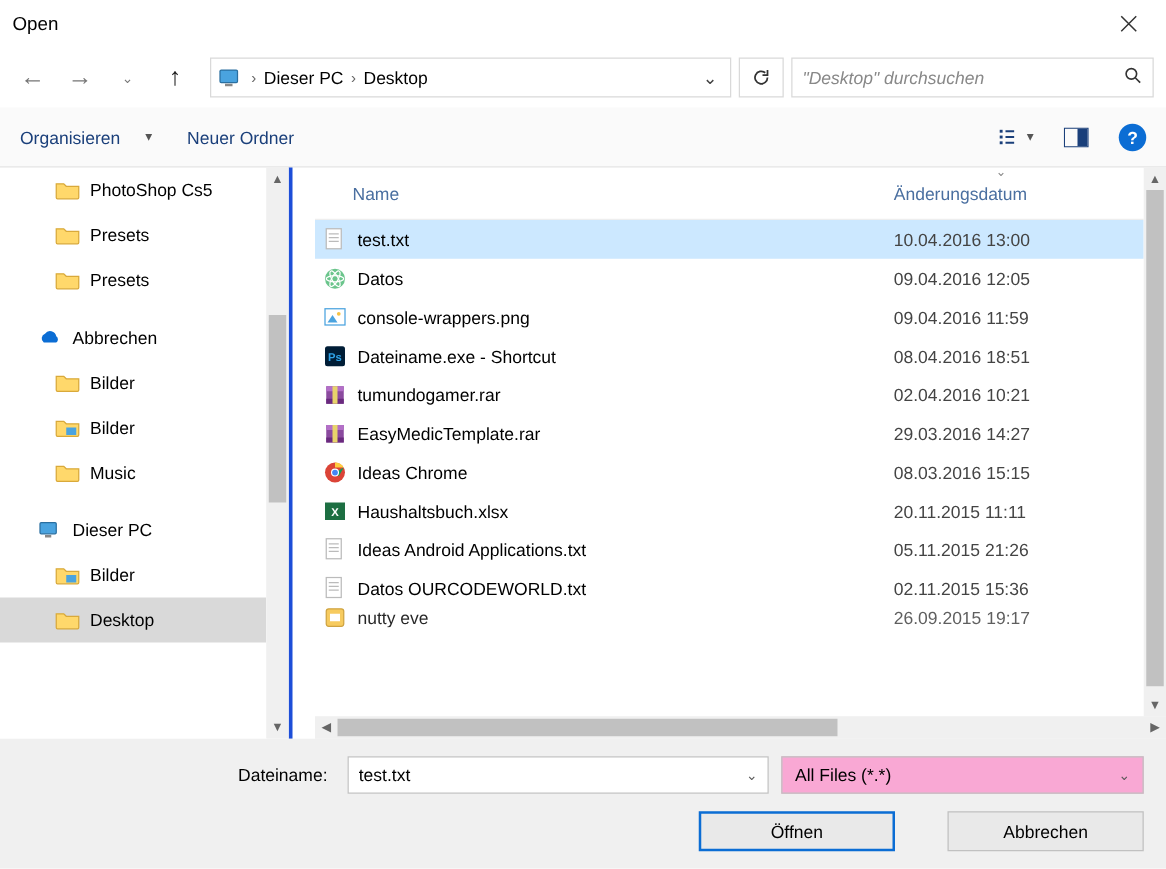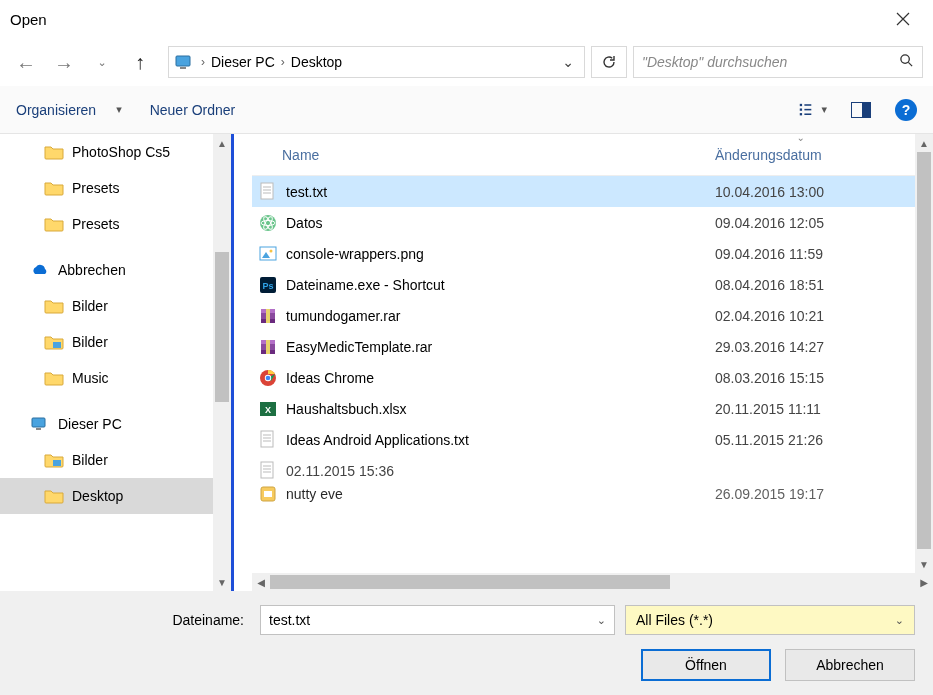--- a/index.html
+++ b/index.html
@@ -214,45 +214,45 @@
   }
   .hscroll .harrow { width: 18px; text-align: center; color: #666; font-size: 10px; }
   .hscroll .htrack { flex: 1; height: 100%; position: relative; }
   .hscroll .hthumb {
     position: absolute; left: 0; top: 2px; bottom: 2px; width: 62%;
     background: #c1c1c1;
   }
   
   .bottom {
     background: #f0f0f0;
-    padding: 14px 18px 14px 6px;
+    padding: 14px 18px 14px 24px;
     display: flex; flex-direction: column; gap: 14px;
   }
   .row1 { display: flex; align-items: center; gap: 10px; }
   .fnlabel { width: 244px; text-align: right; padding-right: 6px; }
   .fninput {
     flex: 1; height: 30px;
     border: 1px solid #c1c1c1;
     background: #fff;
     display: flex; align-items: center; justify-content: space-between;
     padding: 0 8px;
   }
   .filter {
     width: 290px; height: 30px;
     border: 1px solid #c1c1c1;
-    background: #fef9c3;
+    background: #f9a8d4;
     display: flex; align-items: center; justify-content: space-between;
     padding: 0 10px;
   }
   .row2 { display: flex; justify-content: flex-end; gap: 14px; }
   .btn {
-    width: 130px; height: 32px;
+    width: 157px; height: 32px;
     border: 1px solid #c1c1c1;
     background: #e9e9e9;
-    display: flex; align-items: center; justify-content: center;
+    display: flex; align-items: center; justify-content: center; margin-left: 28px;
   }
   .btn.primary { border: 2px solid #0b6dd4; background: #e9e9e9; }
   .chev { font-size: 11px; color: #555; }
 </style>
 </head>
 <body>
 
 <div class="titlebar">
   <span>Open</span>
   <div class="close">
@@ -540,20 +540,21 @@
             </div>
             <div class="filerow">
               <span class="fileico">
                 <svg viewBox="0 0 20 20">
                   <rect x="3" y="1" width="12" height="16" fill="#fff" stroke="#bbb"></rect>
                   <line x1="5" y1="5" x2="13" y2="5" stroke="#bbb"></line>
                   <line x1="5" y1="8" x2="13" y2="8" stroke="#bbb"></line>
                   <line x1="5" y1="11" x2="13" y2="11" stroke="#bbb"></line>
                 </svg>
               </span>
+              <span class="nm">Datos OURCODEWORLD.txt</span>
               <span class="dt">02.11.2015 15:36</span>
             </div>
             <div class="filerow" style="height: 16px; overflow: hidden; opacity: 0.85;">
               <span class="fileico">
                 <svg viewBox="0 0 20 20">
                   <rect x="3" y="3" width="14" height="14" rx="2" fill="#f6c244" stroke="#c79420"></rect>
                   <rect x="6" y="7" width="8" height="6" fill="#fff"></rect>
                 </svg>
               </span>
               <span class="nm">nutty eve</span>

